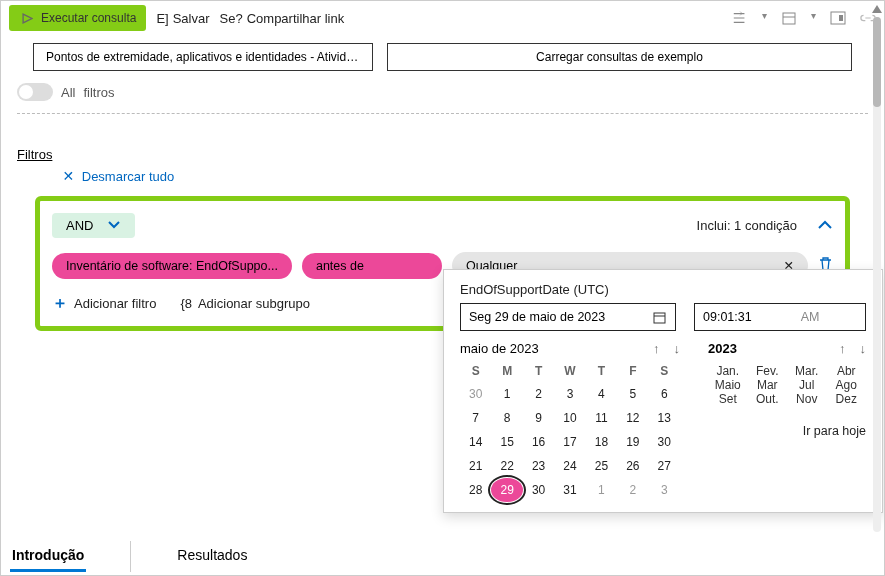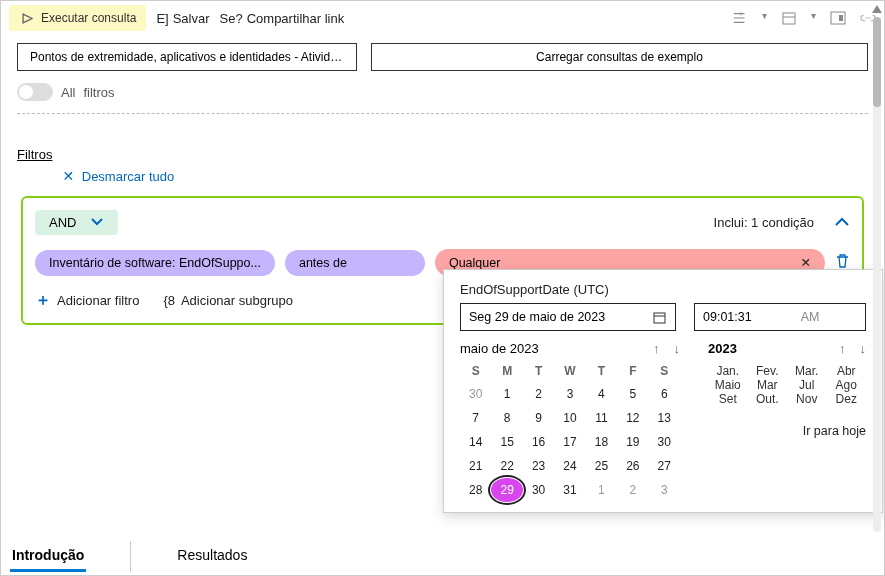--- a/index.html
+++ b/index.html
@@ -1,40 +1,40 @@
 <!DOCTYPE html>
 <html><head>
 <meta charset="utf-8">
 <style>
   * { box-sizing: border-box; font-family: "Segoe UI", Arial, sans-serif; }
   body { margin:0; padding:0; width:885px; height:576px; overflow:hidden; background:#fff; border:1px solid #ccc; position:relative; }
   .topbar { display:flex; align-items:center; padding:4px 8px; gap:10px; }
-  .runbtn { display:flex; align-items:center; gap:6px; background:#fef9c3; padding:5px 10px; border-radius:3px; font-size:12px; color:#333; cursor:pointer; }
+  .runbtn { display:flex; align-items:center; gap:6px; background:#84cc16; padding:5px 10px; border-radius:3px; font-size:12px; color:#333; cursor:pointer; }
   .toplink { font-size:13px; color:#222; cursor:pointer; display:flex; align-items:center; gap:4px; }
   .topright { margin-left:auto; display:flex; gap:14px; color:#888; }
   .icon { display:inline-flex; width:16px; height:16px; align-items:center; justify-content:center; }
-  .row { display:flex; padding:8px 16px; gap:14px; }
+  .row { display:flex; padding:8px 32px; gap:14px; }
   .boxbtn { border:1px solid #333; background:#fff; padding:6px 12px; font-size:12px; cursor:pointer; }
   .boxbtn.wide { flex:1; text-align:center; }
   .trunc { max-width:340px; overflow:hidden; white-space:nowrap; text-overflow:ellipsis; }
   .togglerow { display:flex; align-items:center; gap:8px; padding:4px 16px 12px; font-size:13px; color:#555; }
   .toggle { width:36px; height:18px; background:#ddd; border-radius:10px; position:relative; cursor:pointer; }
   .toggle::after { content:""; width:14px; height:14px; background:#fff; border-radius:50%; position:absolute; top:2px; left:2px; }
   hr.dashed { border:none; border-top:1px dashed #bbb; margin:0 16px 10px; }
   .filtline { display:flex; align-items:center; gap:10px; padding:0 16px 8px; font-size:13px; }
   .xblue { color:#0067c0;margin-top:44px; }
-  .panel { margin:4px 20px; border:2px solid #84cc16; border-radius:6px; padding:12px; position:relative; }
+  .panel { margin:4px 34px; border:5px solid #84cc16; border-radius:6px; padding:12px; position:relative; }
   .panelhead { display:flex; align-items:center; }
   .andpill { background:#d9f2e3; padding:5px 14px; border-radius:4px; font-size:13px; display:flex; align-items:center; gap:14px; }
   .chevdown { color:#0067c0; }
   .inclui { margin-left:auto; font-size:13px; color:#222; }
   .collapse { margin-left:20px; color:#0067c0; cursor:pointer; }
   .pillrow { display:flex; gap:10px; margin-top:14px; align-items:center; }
-  .bluepill { background:#c4b5fd; padding:6px 14px; border-radius:14px; font-size:12.5px; white-space:nowrap; overflow:hidden; text-overflow:ellipsis; }
-  .greypill { background:#fca5a5; padding:6px 14px 6px 14px; border-radius:14px; font-size:12.5px; flex:1; display:flex; align-items:center; }
+  .bluepill { background:#ec4899; padding:6px 14px; border-radius:14px; font-size:12.5px; white-space:nowrap; overflow:hidden; text-overflow:ellipsis; }
+  .greypill { background:#e5e5e5; padding:6px 14px 6px 14px; border-radius:14px; font-size:12.5px; flex:1; display:flex; align-items:center; }
   .greypill .x { margin-left:auto; color:#222; cursor:pointer; }
   .trash { color:#0067c0; cursor:pointer; }
   .addrow { display:flex; gap:24px; margin-top:14px; font-size:13px; color:#222; }
   .addlink { display:flex; align-items:center; gap:6px; cursor:pointer; }
   .plus { color:#0067c0; font-weight:bold; font-size:16px; }
 
   .popup { position:absolute; top:268px; left:442px; width:440px; background:#fff; border:1px solid #ccc; box-shadow:0 4px 12px rgba(0,0,0,.15); padding:12px 16px 10px; }
   .poptitle { font-size:13px; color:#222; margin-bottom:6px; }
   .popinputs { display:flex; gap:18px; margin-bottom:10px; }
   .popinput { border:1px solid #222; padding:5px 8px; font-size:12.5px; display:flex; align-items:center; gap:6px; }
@@ -43,21 +43,21 @@
   .ampm { color:#888; margin-left:17px; }
   .popcols { display:flex; gap:28px; }
   .calcol { width:220px; }
   .calhead { display:flex; align-items:center; font-size:13px; margin-bottom:8px; }
   .calhead .label { flex:1; }
   .calhead .arrows { display:flex; gap:14px; color:#666; cursor:pointer; }
   .dowrow, .wk { display:grid; grid-template-columns:repeat(7,1fr); text-align:center; font-size:12px; }
   .dowrow { color:#666; font-weight:600; margin-bottom:4px; }
   .wk div { padding:5px 0; color:#222; cursor:pointer; }
   .wk div.grey { color:#999; }
-  .wk div.sel { background:#d946ef; color:#fff; border-radius:50%; outline:2px solid #222; outline-offset:1px; }
+  .wk div.sel { background:#ec4899; color:#fff; border-radius:50%; outline:2px solid #222; outline-offset:1px; }
   .yearcol { flex:1; }
   .mgrid { display:grid; grid-template-columns:repeat(4,1fr); font-size:12px; color:#333; text-align:center; margin-top:6px; }
   .mgrid div { cursor:pointer; }
   .today { text-align:right; font-size:12.5px; color:#222; margin-top:18px; cursor:pointer; }
 
   .tabs { position:absolute; left:9px; top:540px; display:flex; gap:40px; font-size:14px; }
   .tab { padding:6px 2px; cursor:pointer; }
   .tab.active { border-bottom:3px solid #0078d4; font-weight:600; }
   .vsep { width:1px; background:#ccc; margin:0 4px; }
 

